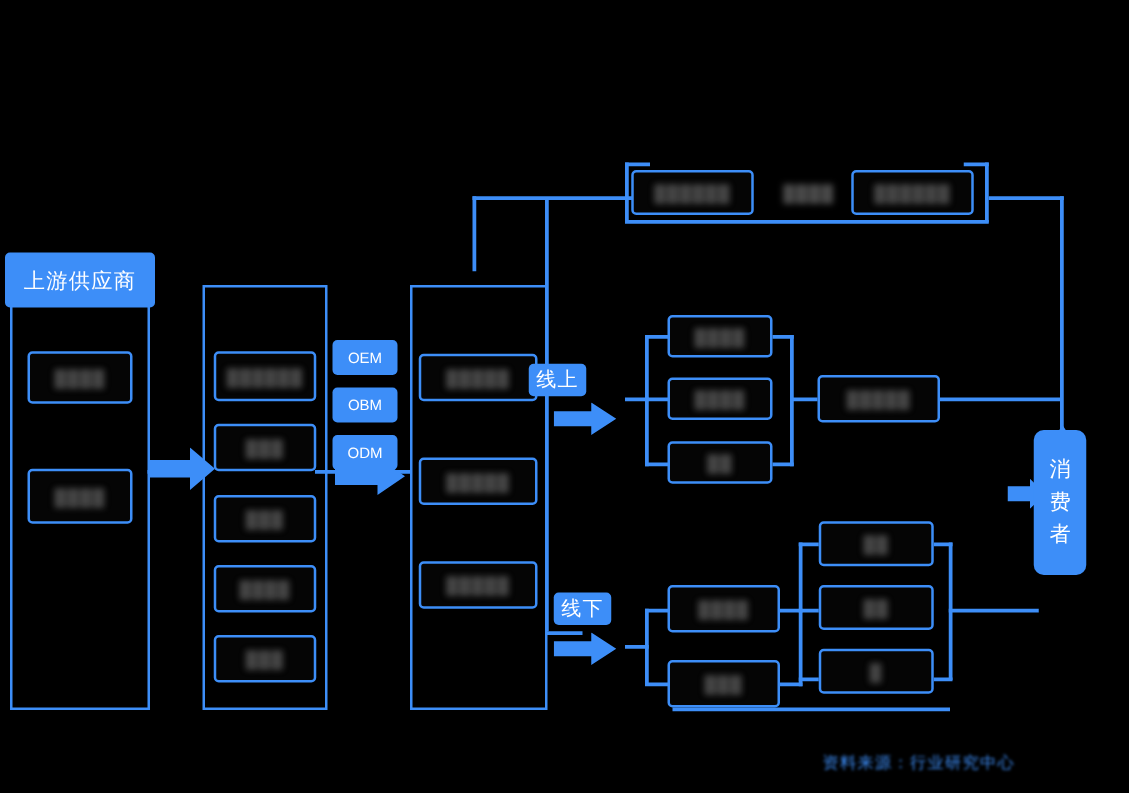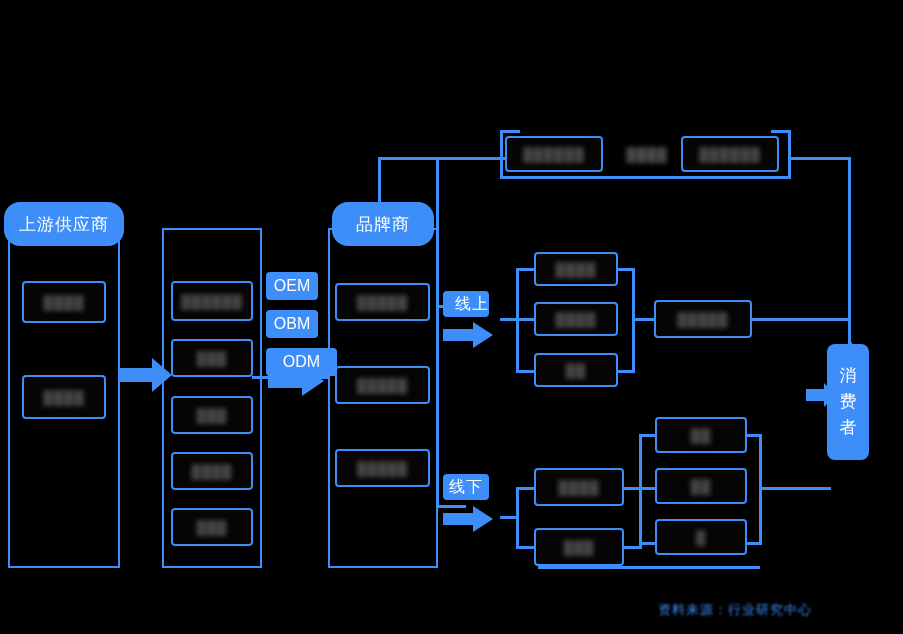--- a/index.html
+++ b/index.html
@@ -24,21 +24,21 @@
     box-sizing: border-box;
     border: 2px solid #3d8ef8;
     background: transparent;
   }
   
   .col-head {
     position: absolute;
     box-sizing: border-box;
     background: #3d8ef8;
     color: #ffffff;
-    border-radius: 16px;
+    border-radius: 4px;
     display: flex;
     align-items: center;
     justify-content: center;
     font-size: 17px;
     letter-spacing: 1px;
     z-index: 6;
   }
   
   .item-box {
     position: absolute;
@@ -75,21 +75,21 @@
   
   .chip {
     position: absolute;
     box-sizing: border-box;
     background: #3d8ef8;
     color: #ffffff;
     border-radius: 4px;
     display: flex;
     align-items: center;
     justify-content: center;
-    font-size: 16px;
+    font-size: 12px;
     z-index: 7;
   }
   .chip.cn { font-size: 16px; letter-spacing: 1px; }
   
   .vpill {
     position: absolute;
     box-sizing: border-box;
     background: #3d8ef8;
     color: #ffffff;
     border-radius: 8px;
@@ -206,44 +206,41 @@
     <span class="blurtext">███</span>
   </div>
   <div class="item-box" style="left:171px; top:452px; width:82px; height:38px;">
     <span class="blurtext">████</span>
   </div>
   <div class="item-box" style="left:171px; top:508px; width:82px; height:38px;">
     <span class="blurtext">███</span>
   </div>
 
   <div class="col-frame" style="left:328px; top:228px; width:110px; height:340px;"></div>
-  <div class="col-head" style="left:332px; top:202px; width:102px; height:44px;">
-    <span>品牌商</span>
-  </div>
   <div class="item-box" style="left:335px; top:283px; width:95px; height:38px;">
     <span class="blurtext">█████</span>
   </div>
   <div class="item-box" style="left:335px; top:366px; width:95px; height:38px;">
     <span class="blurtext">█████</span>
   </div>
   <div class="item-box" style="left:335px; top:449px; width:95px; height:38px;">
     <span class="blurtext">█████</span>
   </div>
 
   <div class="chip" style="left:266px; top:272px; width:52px; height:28px;">
     <span>OEM</span>
   </div>
   <div class="chip" style="left:266px; top:310px; width:52px; height:28px;">
     <span>OBM</span>
   </div>
-  <div class="chip" style="left:266px; top:348px; width:71px; height:28px;">
+  <div class="chip" style="left:266px; top:348px; width:52px; height:28px;">
     <span>ODM</span>
   </div>
 
-  <div class="chip cn" style="left:443px; top:291px; width:46px; height:26px;justify-content:flex-end;">
+  <div class="chip cn" style="left:423px; top:291px; width:46px; height:26px;">
     <span>线上</span>
   </div>
   <div class="chip cn" style="left:443px; top:474px; width:46px; height:26px;">
     <span>线下</span>
   </div>
 
   <div class="arrow-r" style="left:120px; top:358px;">
     <svg width="52" height="34" viewBox="0 0 52 34">
         <path d="M0 10 H32 V0 L52 17 L32 34 V24 H0 Z" fill="#3d8ef8"></path>
       </svg>

